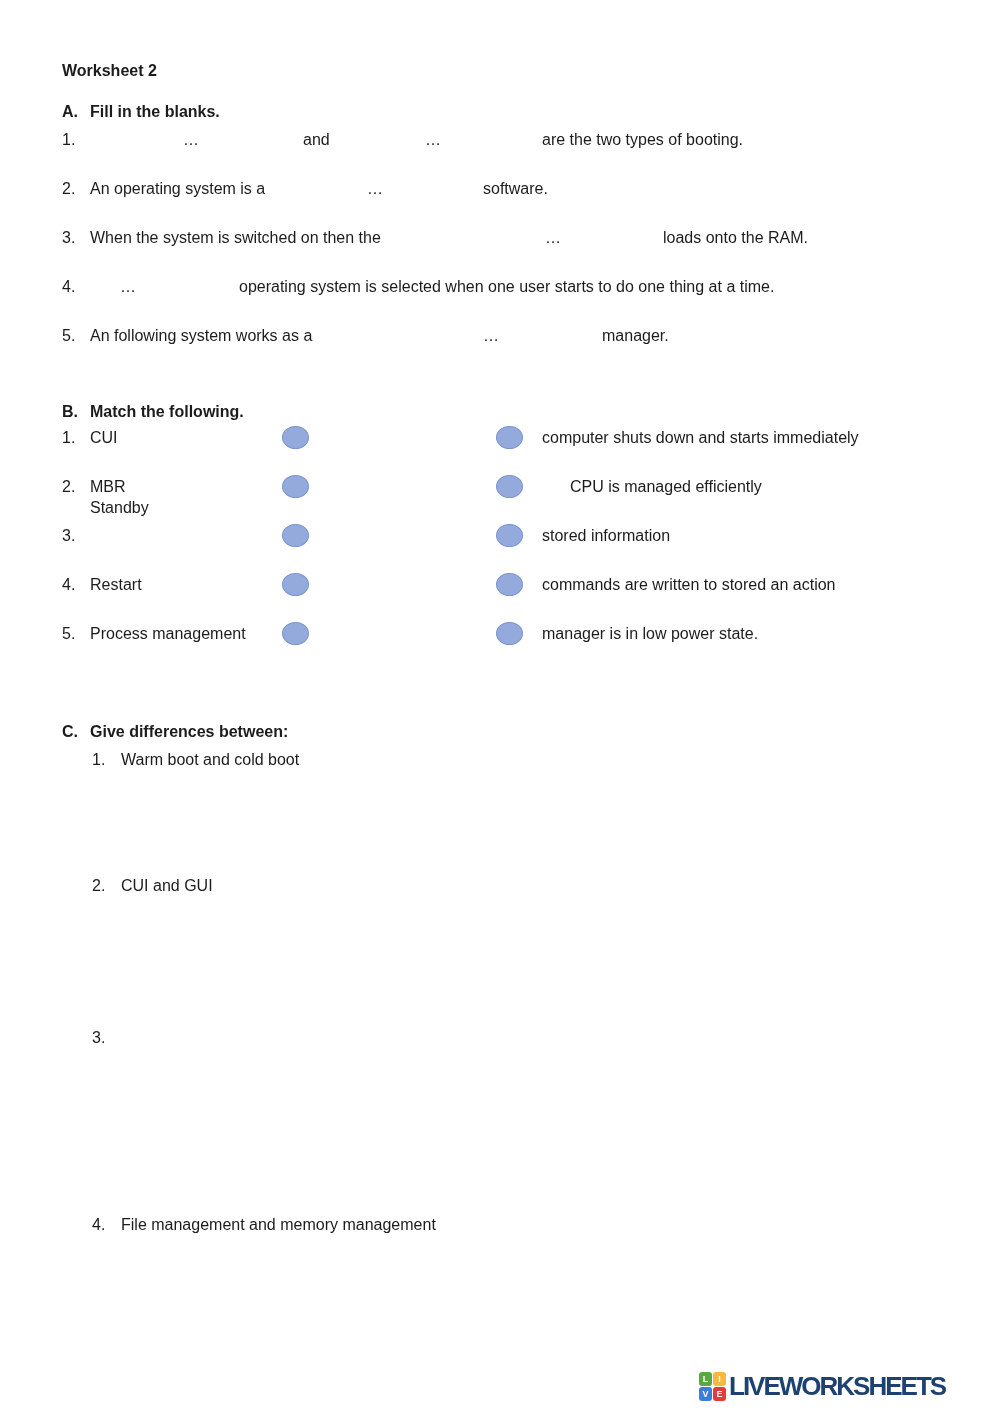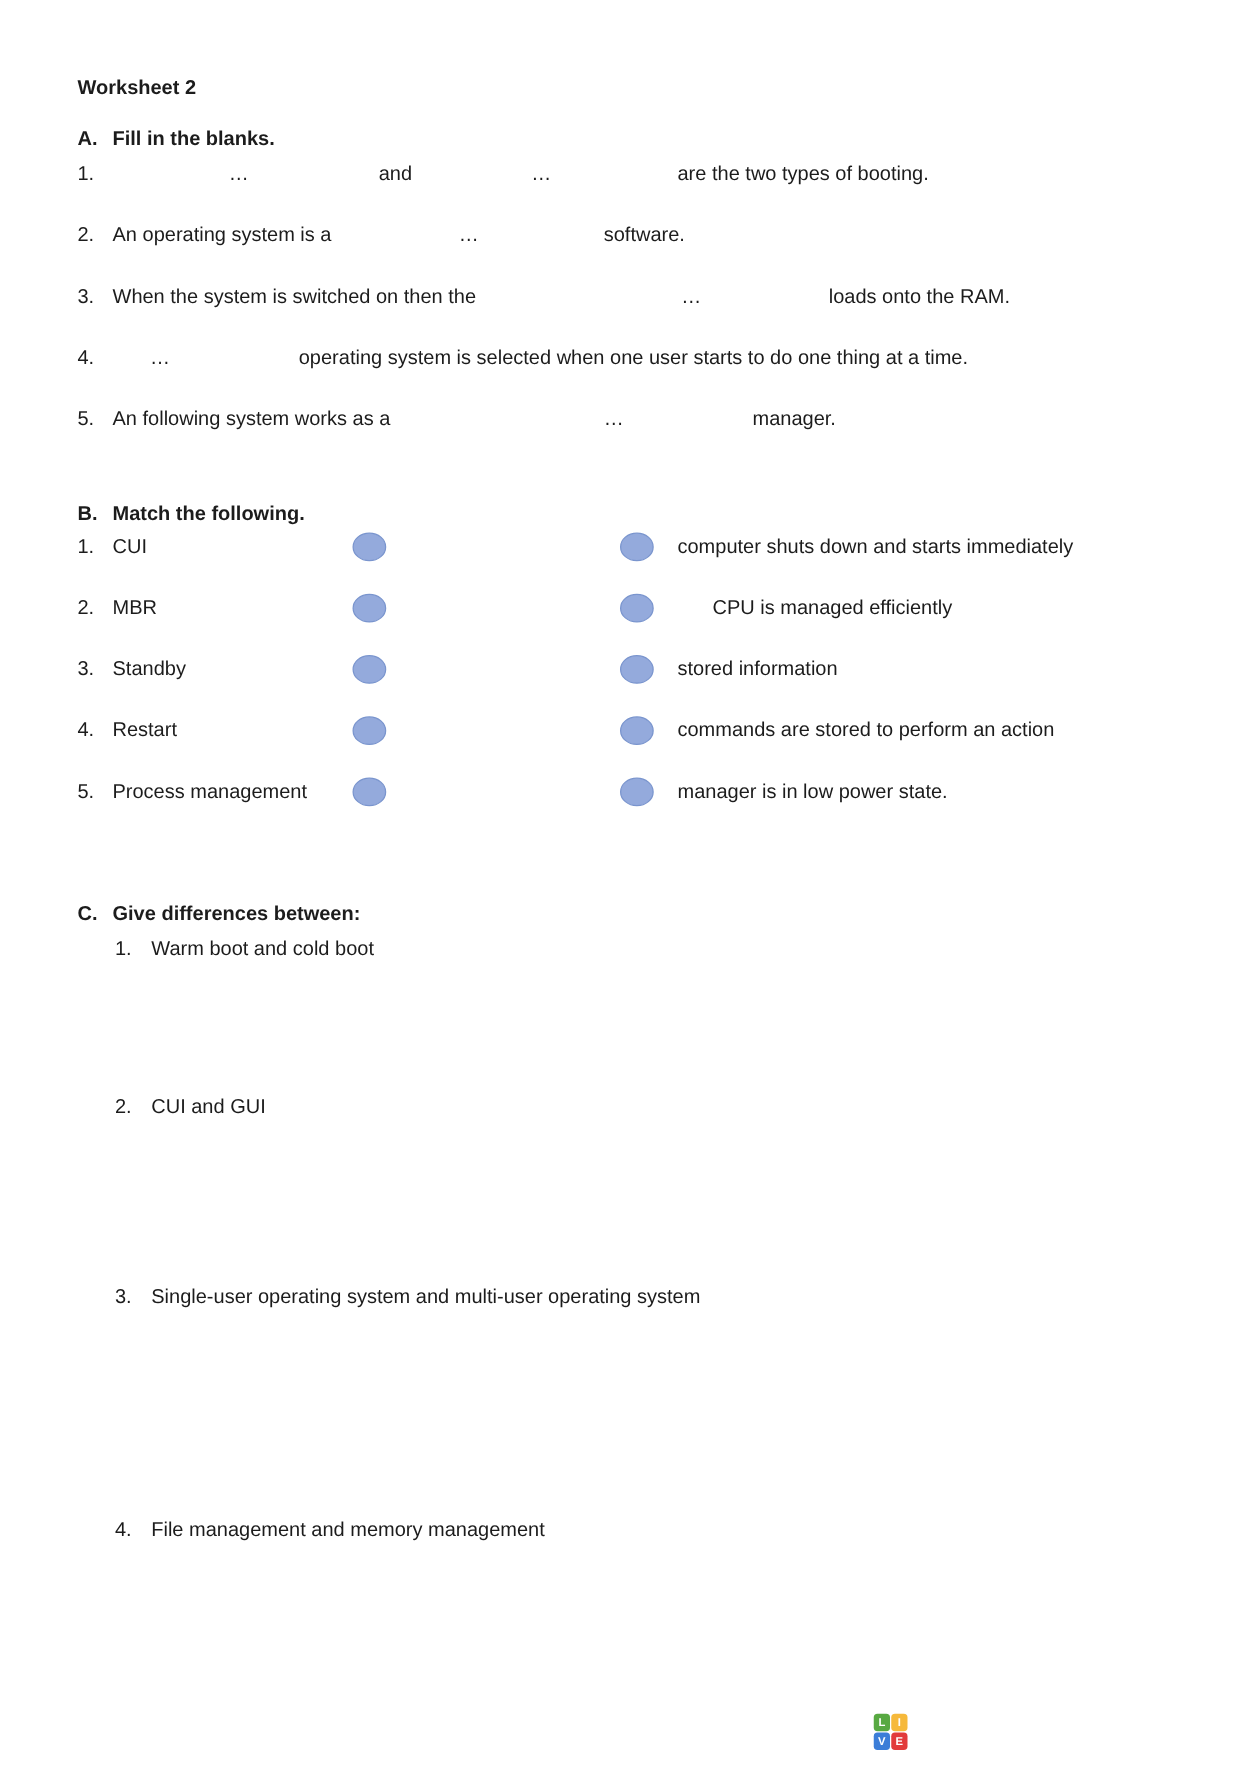--- a/index.html
+++ b/index.html
@@ -104,54 +104,54 @@
   <span class="dot" style="left: 496px; top: 426px; background: rgb(148, 170, 220);"></span>
   <span class="t" style="left:542px; top:429px">computer shuts down and starts immediately</span>
 
   <span class="t" style="left:62px;  top:478px">2.</span>
   <span class="t" style="left:90px;  top:478px">MBR</span>
   <span class="dot" style="left: 282px; top: 475px; background: rgb(148, 170, 220);"></span>
   <span class="dot" style="left: 496px; top: 475px; background: rgb(148, 170, 220);"></span>
   <span class="t" style="left:570px; top:478px">CPU is managed efficiently</span>
 
   <span class="t" style="left:62px;  top:527px">3.</span>
-  <span class="t" style="left:90px;  top:527px">Standby</span>
+  <span class="t" style="left:90px;  top:499px">Standby</span>
   <span class="dot" style="left: 282px; top: 524px; background: rgb(148, 170, 220);"></span>
   <span class="dot" style="left: 496px; top: 524px; background: rgb(148, 170, 220);"></span>
   <span class="t" style="left:542px; top:527px">stored information</span>
 
   <span class="t" style="left:62px;  top:576px">4.</span>
   <span class="t" style="left:90px;  top:576px">Restart</span>
   <span class="dot" style="left: 282px; top: 573px; background: rgb(148, 170, 220);"></span>
   <span class="dot" style="left: 496px; top: 573px; background: rgb(148, 170, 220);"></span>
-  <span class="t" style="left:542px; top:576px">commands are stored to perform an action</span>
+  <span class="t" style="left:542px; top:576px">commands are written to stored an action</span>
 
   <span class="t" style="left:62px;  top:625px">5.</span>
   <span class="t" style="left:90px;  top:625px">Process management</span>
   <span class="dot" style="left: 282px; top: 622px; background: rgb(148, 170, 220);"></span>
   <span class="dot" style="left: 496px; top: 622px; background: rgb(148, 170, 220);"></span>
   <span class="t" style="left:542px; top:625px">manager is in low power state.</span>
 
   <span class="t bold" style="left:62px; top:723px">C.</span>
   <span class="t bold" style="left:90px; top:723px">Give differences between:</span>
 
   <span class="t" style="left:92px;  top:751px">1.</span>
   <span class="t" style="left:121px; top:751px">Warm boot and cold boot</span>
 
   <span class="t" style="left:92px;  top:877px">2.</span>
   <span class="t" style="left:121px; top:877px">CUI and GUI</span>
 
   <span class="t" style="left:92px;  top:1029px">3.</span>
-  <span class="t" style="left:121px; top:1029px">Single-user operating system and multi-user operating system</span>
 
   <span class="t" style="left:92px;  top:1216px">4.</span>
   <span class="t" style="left:121px; top:1216px">File management and memory management</span>
 
   <div class="logo">
     <div class="logo-grid">
       <span class="tile" style="background: rgb(88, 169, 66);">L</span>
       <span class="tile" style="background: rgb(246, 185, 59);">I</span>
       <span class="tile" style="background: rgb(59, 125, 216);">V</span>
       <span class="tile" style="background: rgb(226, 59, 59);">E</span>
     </div>
+    <span class="logo-text">LIVEWORKSHEETS</span>
   </div>
 
 </div>
 
 </body></html>

